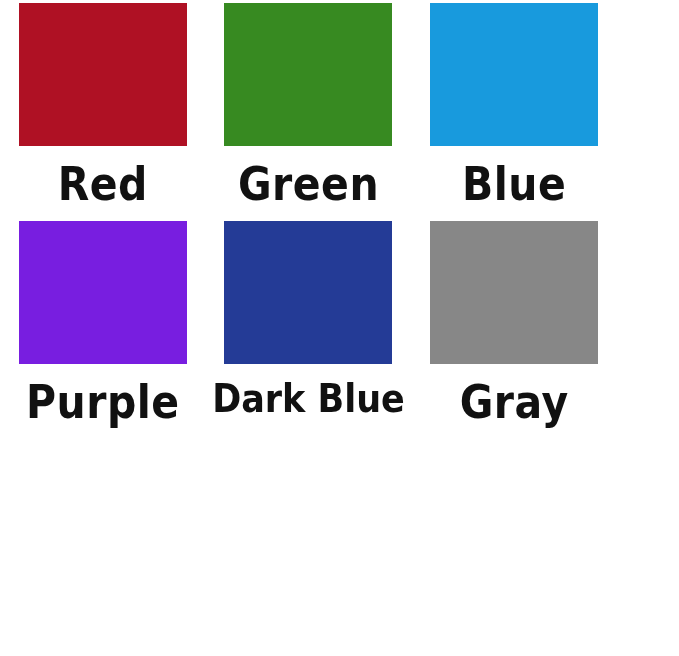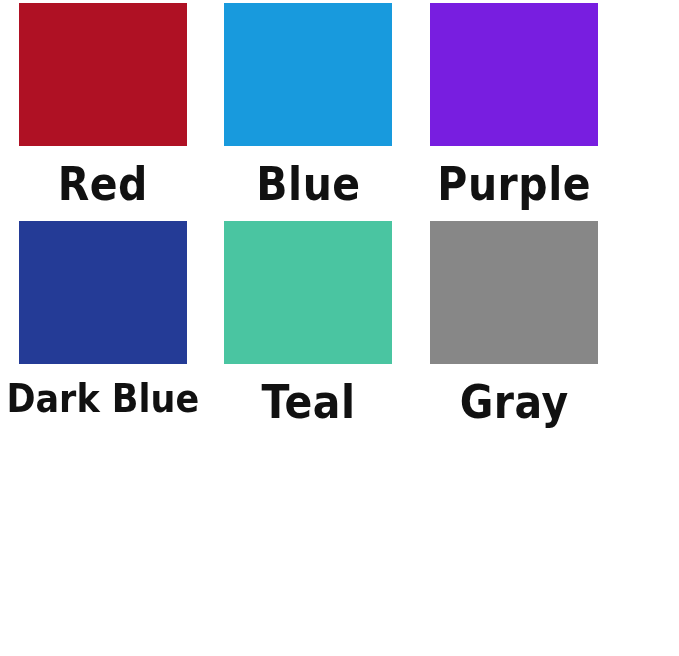--- a/index.html
+++ b/index.html
@@ -64,40 +64,40 @@
 <body style="background-color: rgb(255, 255, 255);">
 
 <div id="swatch-grid">
 
   <div class="swatch-cell">
     <span class="swatch-chip" style="background-color: rgb(175, 17, 36);"></span>
     <span class="swatch-label" style="color: rgb(17, 17, 17);">Red</span>
   </div>
 
 
+  <div class="swatch-cell">
+    <span class="swatch-chip" style="background-color: rgb(55, 138, 33);"></span>
+    <span class="swatch-label" style="color: rgb(17, 17, 17);">Green</span>
+  </div>
 
 
   <div class="swatch-cell">
     <span class="swatch-chip" style="background-color: rgb(24, 154, 221);"></span>
     <span class="swatch-label" style="color: rgb(17, 17, 17);">Blue</span>
   </div>
 
   <div class="swatch-cell">
     <span class="swatch-chip" style="background-color: rgb(120, 30, 224);"></span>
     <span class="swatch-label" style="color: rgb(17, 17, 17);">Purple</span>
   </div>
 
   <div class="swatch-cell">
     <span class="swatch-chip" style="background-color: rgb(36, 59, 150);"></span>
     <span class="swatch-label long" style="color: rgb(17, 17, 17);">Dark Blue</span>
   </div>
 
-  <div class="swatch-cell">
-    <span class="swatch-chip" style="background-color: rgb(74, 197, 161);"></span>
-    <span class="swatch-label" style="color: rgb(17, 17, 17);">Teal</span>
-  </div>
 
   <div class="swatch-cell">
     <span class="swatch-chip" style="background-color: rgb(135, 135, 135);"></span>
     <span class="swatch-label" style="color: rgb(17, 17, 17);">Gray</span>
   </div>
 
 </div>
 
 </body></html>

